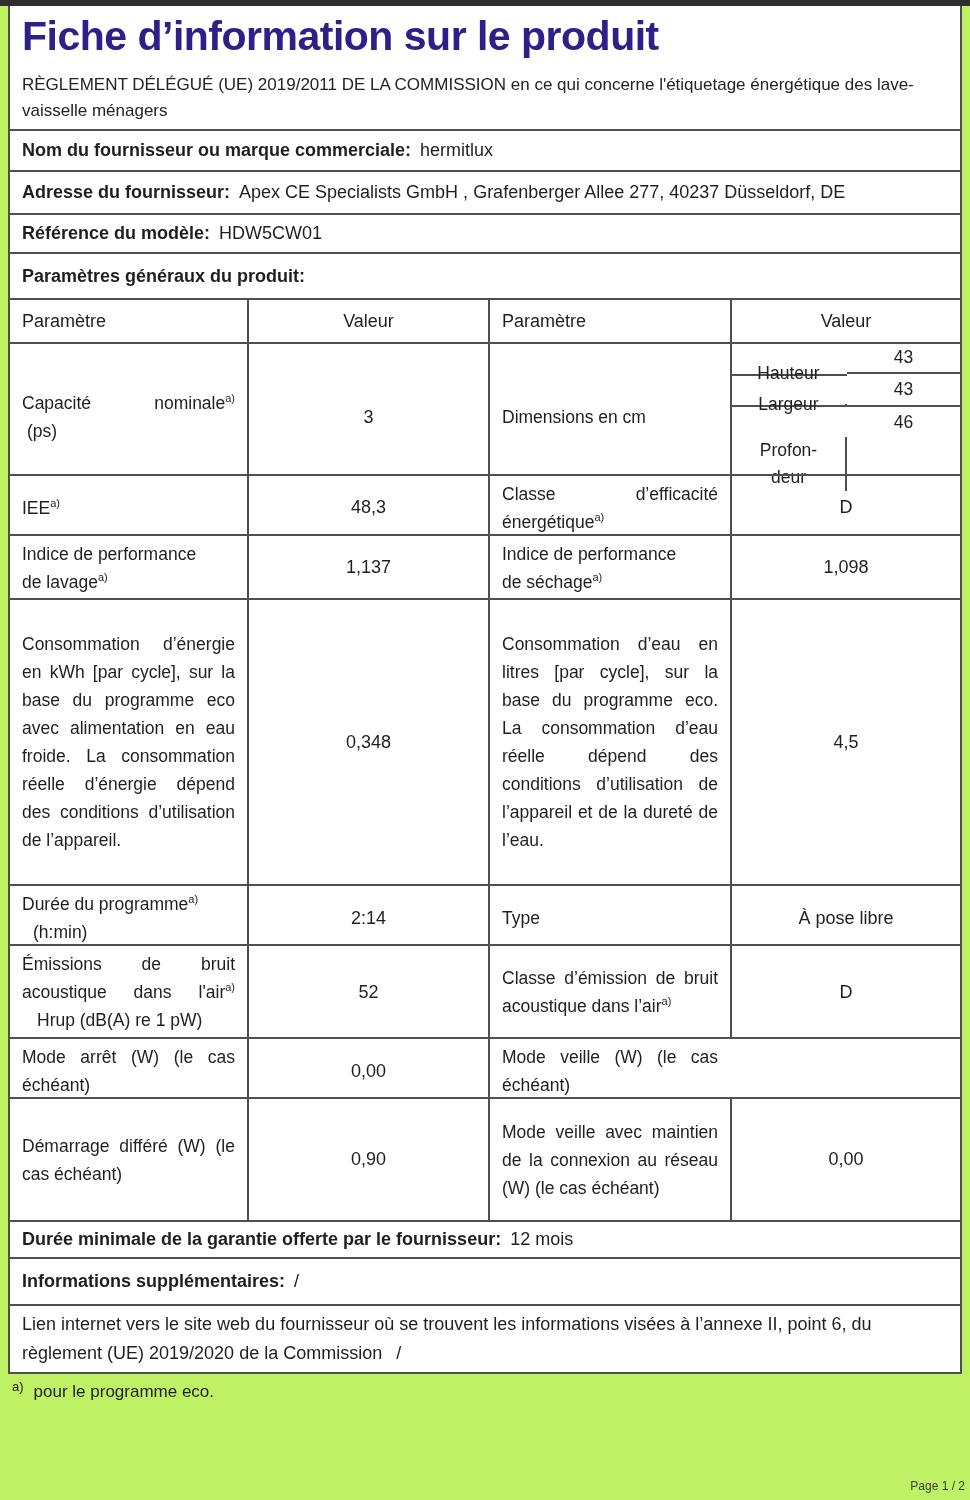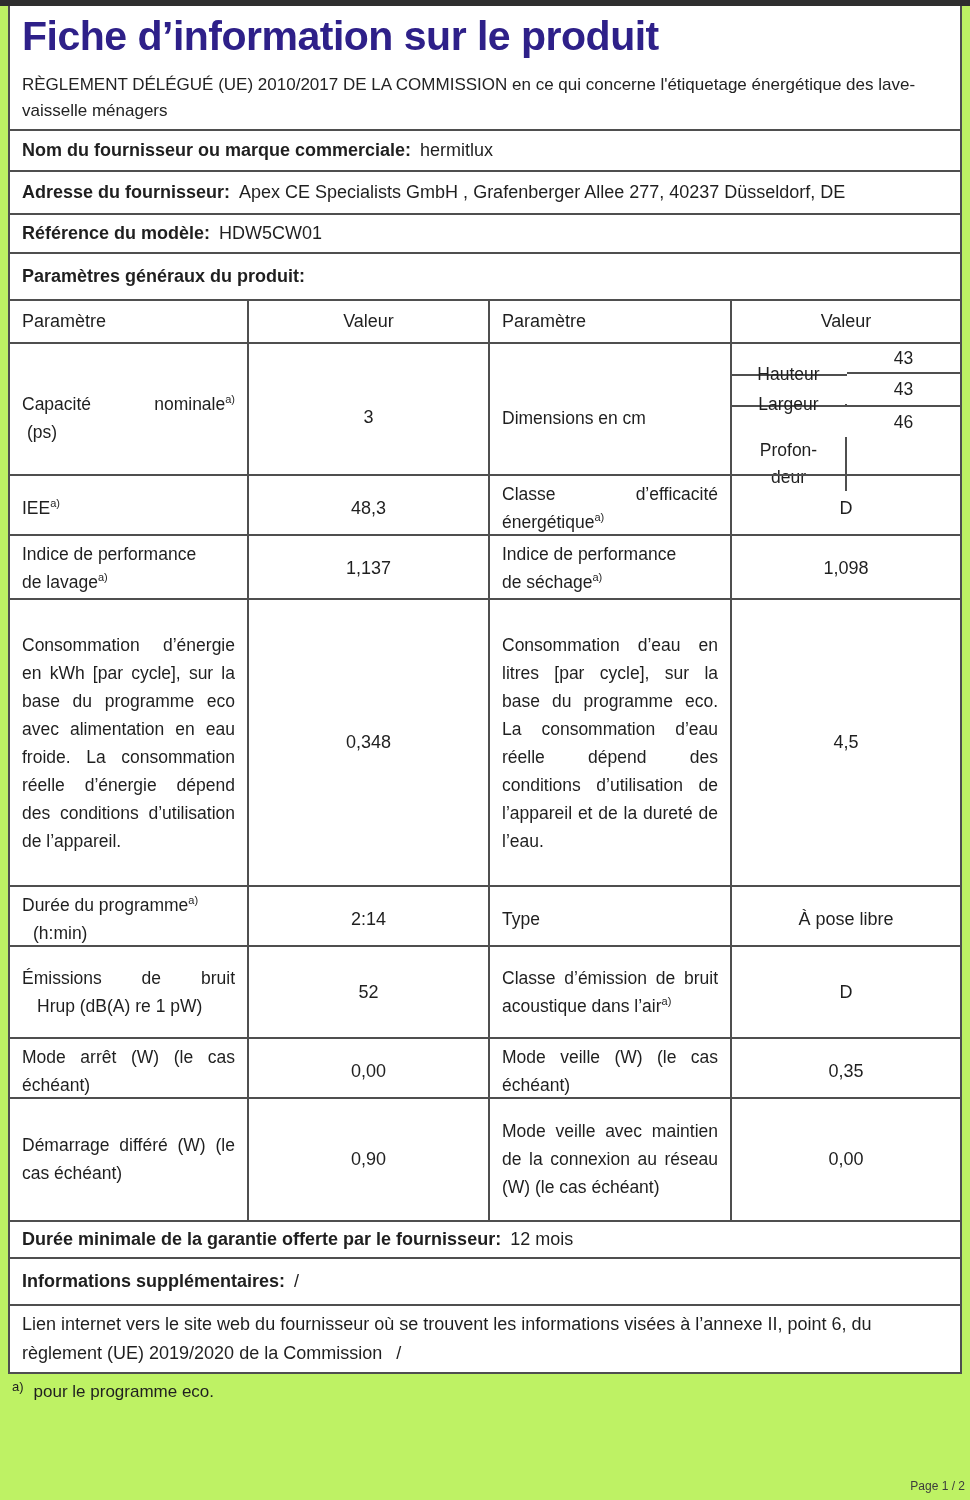--- a/index.html
+++ b/index.html
@@ -58,21 +58,21 @@
 </head>
 <body>
 
 <div class="page">
   <div class="topbar"></div>
 
   <div class="doc">
 
     <div class="sec-title">
       <div class="title">Fiche d’information sur le produit</div>
-      <div class="regulation">RÈGLEMENT DÉLÉGUÉ (UE) 2010/2017 DE LA COMMISSION en ce qui concerne l'étiquetage énergétique des lave-vaisselle ménagers</div>
+      <div class="regulation">RÈGLEMENT DÉLÉGUÉ (UE) 2019/2011 DE LA COMMISSION en ce qui concerne l'étiquetage énergétique des lave-vaisselle ménagers</div>
     </div>
 
     <div class="info-row h42">
       <span class="lbl">Nom du fournisseur ou marque commerciale:</span>
       <span class="val">hermitlux</span>
     </div>
     <div class="info-row h43">
       <span class="lbl">Adresse du fournisseur:</span>
       <span class="val">Apex CE Specialists GmbH , Grafenberger Allee 277, 40237 Düsseldorf, DE</span>
     </div>
@@ -155,38 +155,38 @@
       <div class="vcell">2:14</div>
       <div class="cell">
         <div>Type</div>
       </div>
       <div class="vcell">À pose libre</div>
     </div>
 
     <div class="trow tr93">
       <div class="cell">
         <div class="jline">Émissions de bruit</div>
+        <div class="jline"><span>acoustique dans l'air</span><sup>a)</sup></div>
         <div class="ind3">Hrup (dB(A) re 1 pW)</div>
       </div>
       <div class="vcell">52</div>
       <div class="cell">
         <div class="para"><span>Classe d’émission de bruit acoustique dans l’air</span><sup>a)</sup></div>
       </div>
       <div class="vcell">D</div>
     </div>
 
     <div class="trow tr60">
       <div class="cell">
         <div class="para">Mode arrêt (W) (le cas échéant)</div>
       </div>
       <div class="vcell">0,00</div>
       <div class="cell">
         <div class="para">Mode veille (W) (le cas échéant)</div>
       </div>
-      <div class="vcell">0,35</div>
     </div>
 
     <div class="trow tr124">
       <div class="cell">
         <div class="para">Démarrage différé (W) (le cas échéant)</div>
       </div>
       <div class="vcell">0,90</div>
       <div class="cell">
         <div class="para">Mode veille avec maintien de la connexion au réseau (W) (le cas échéant)</div>
       </div>

